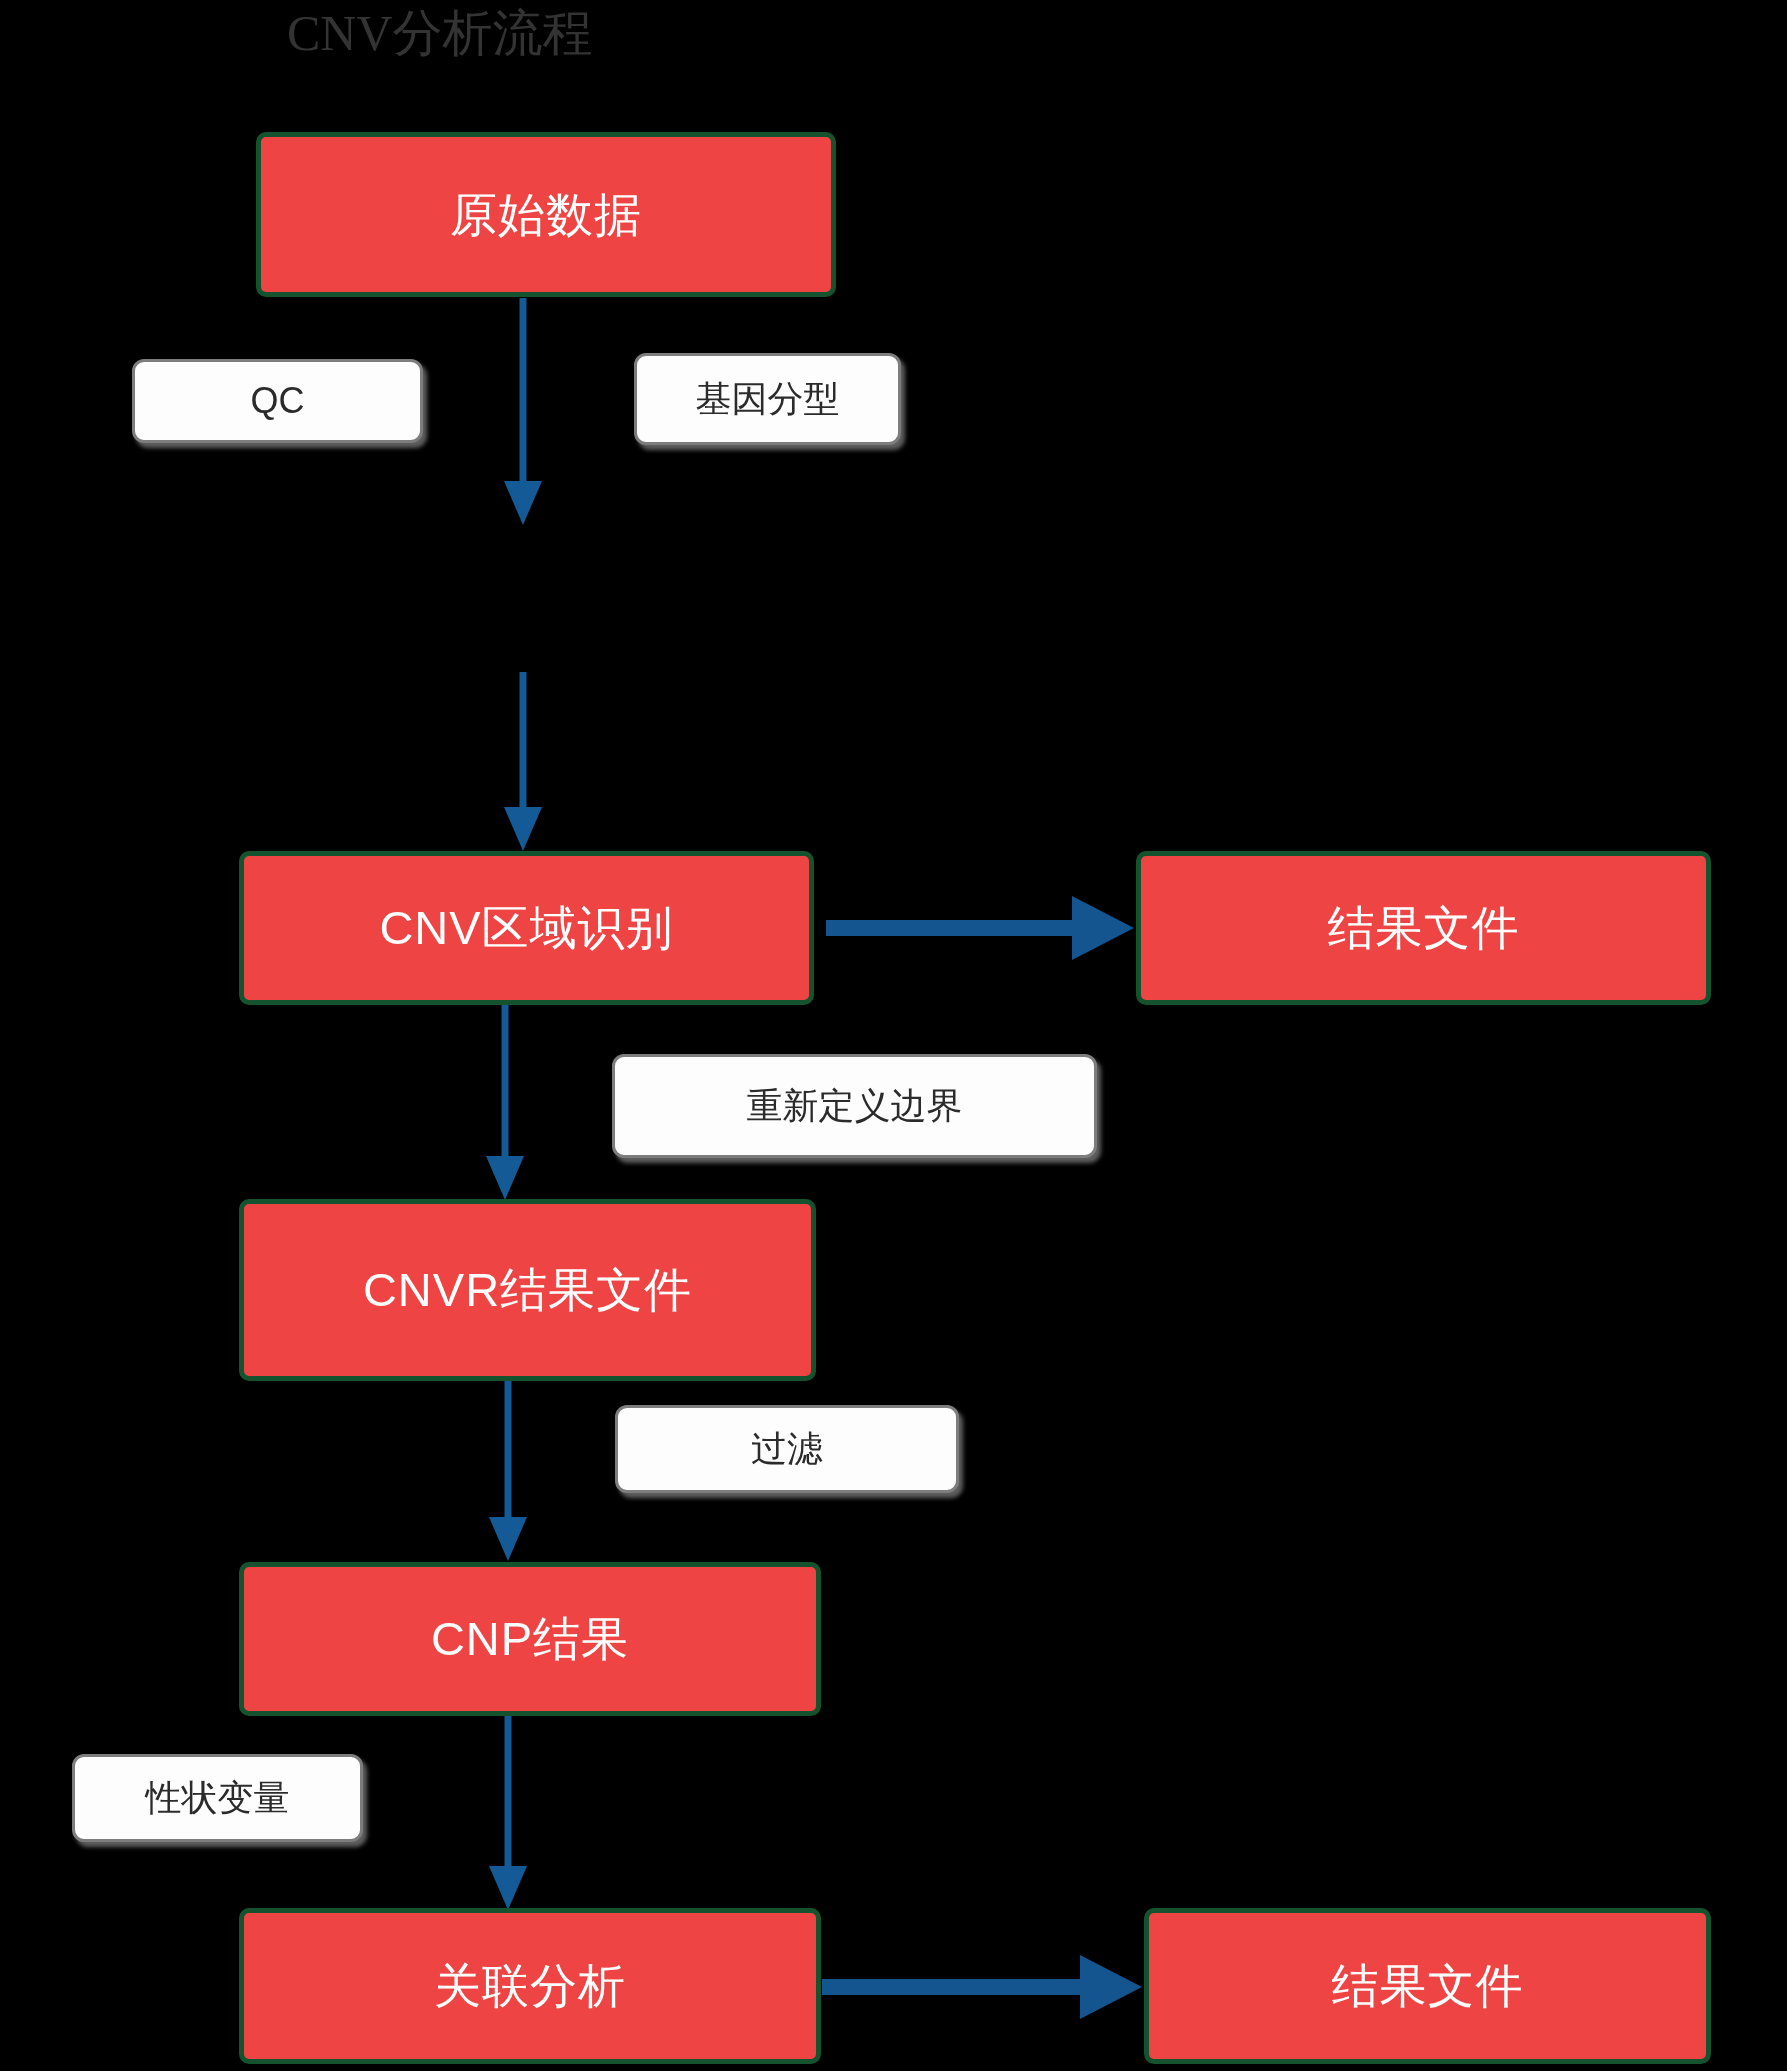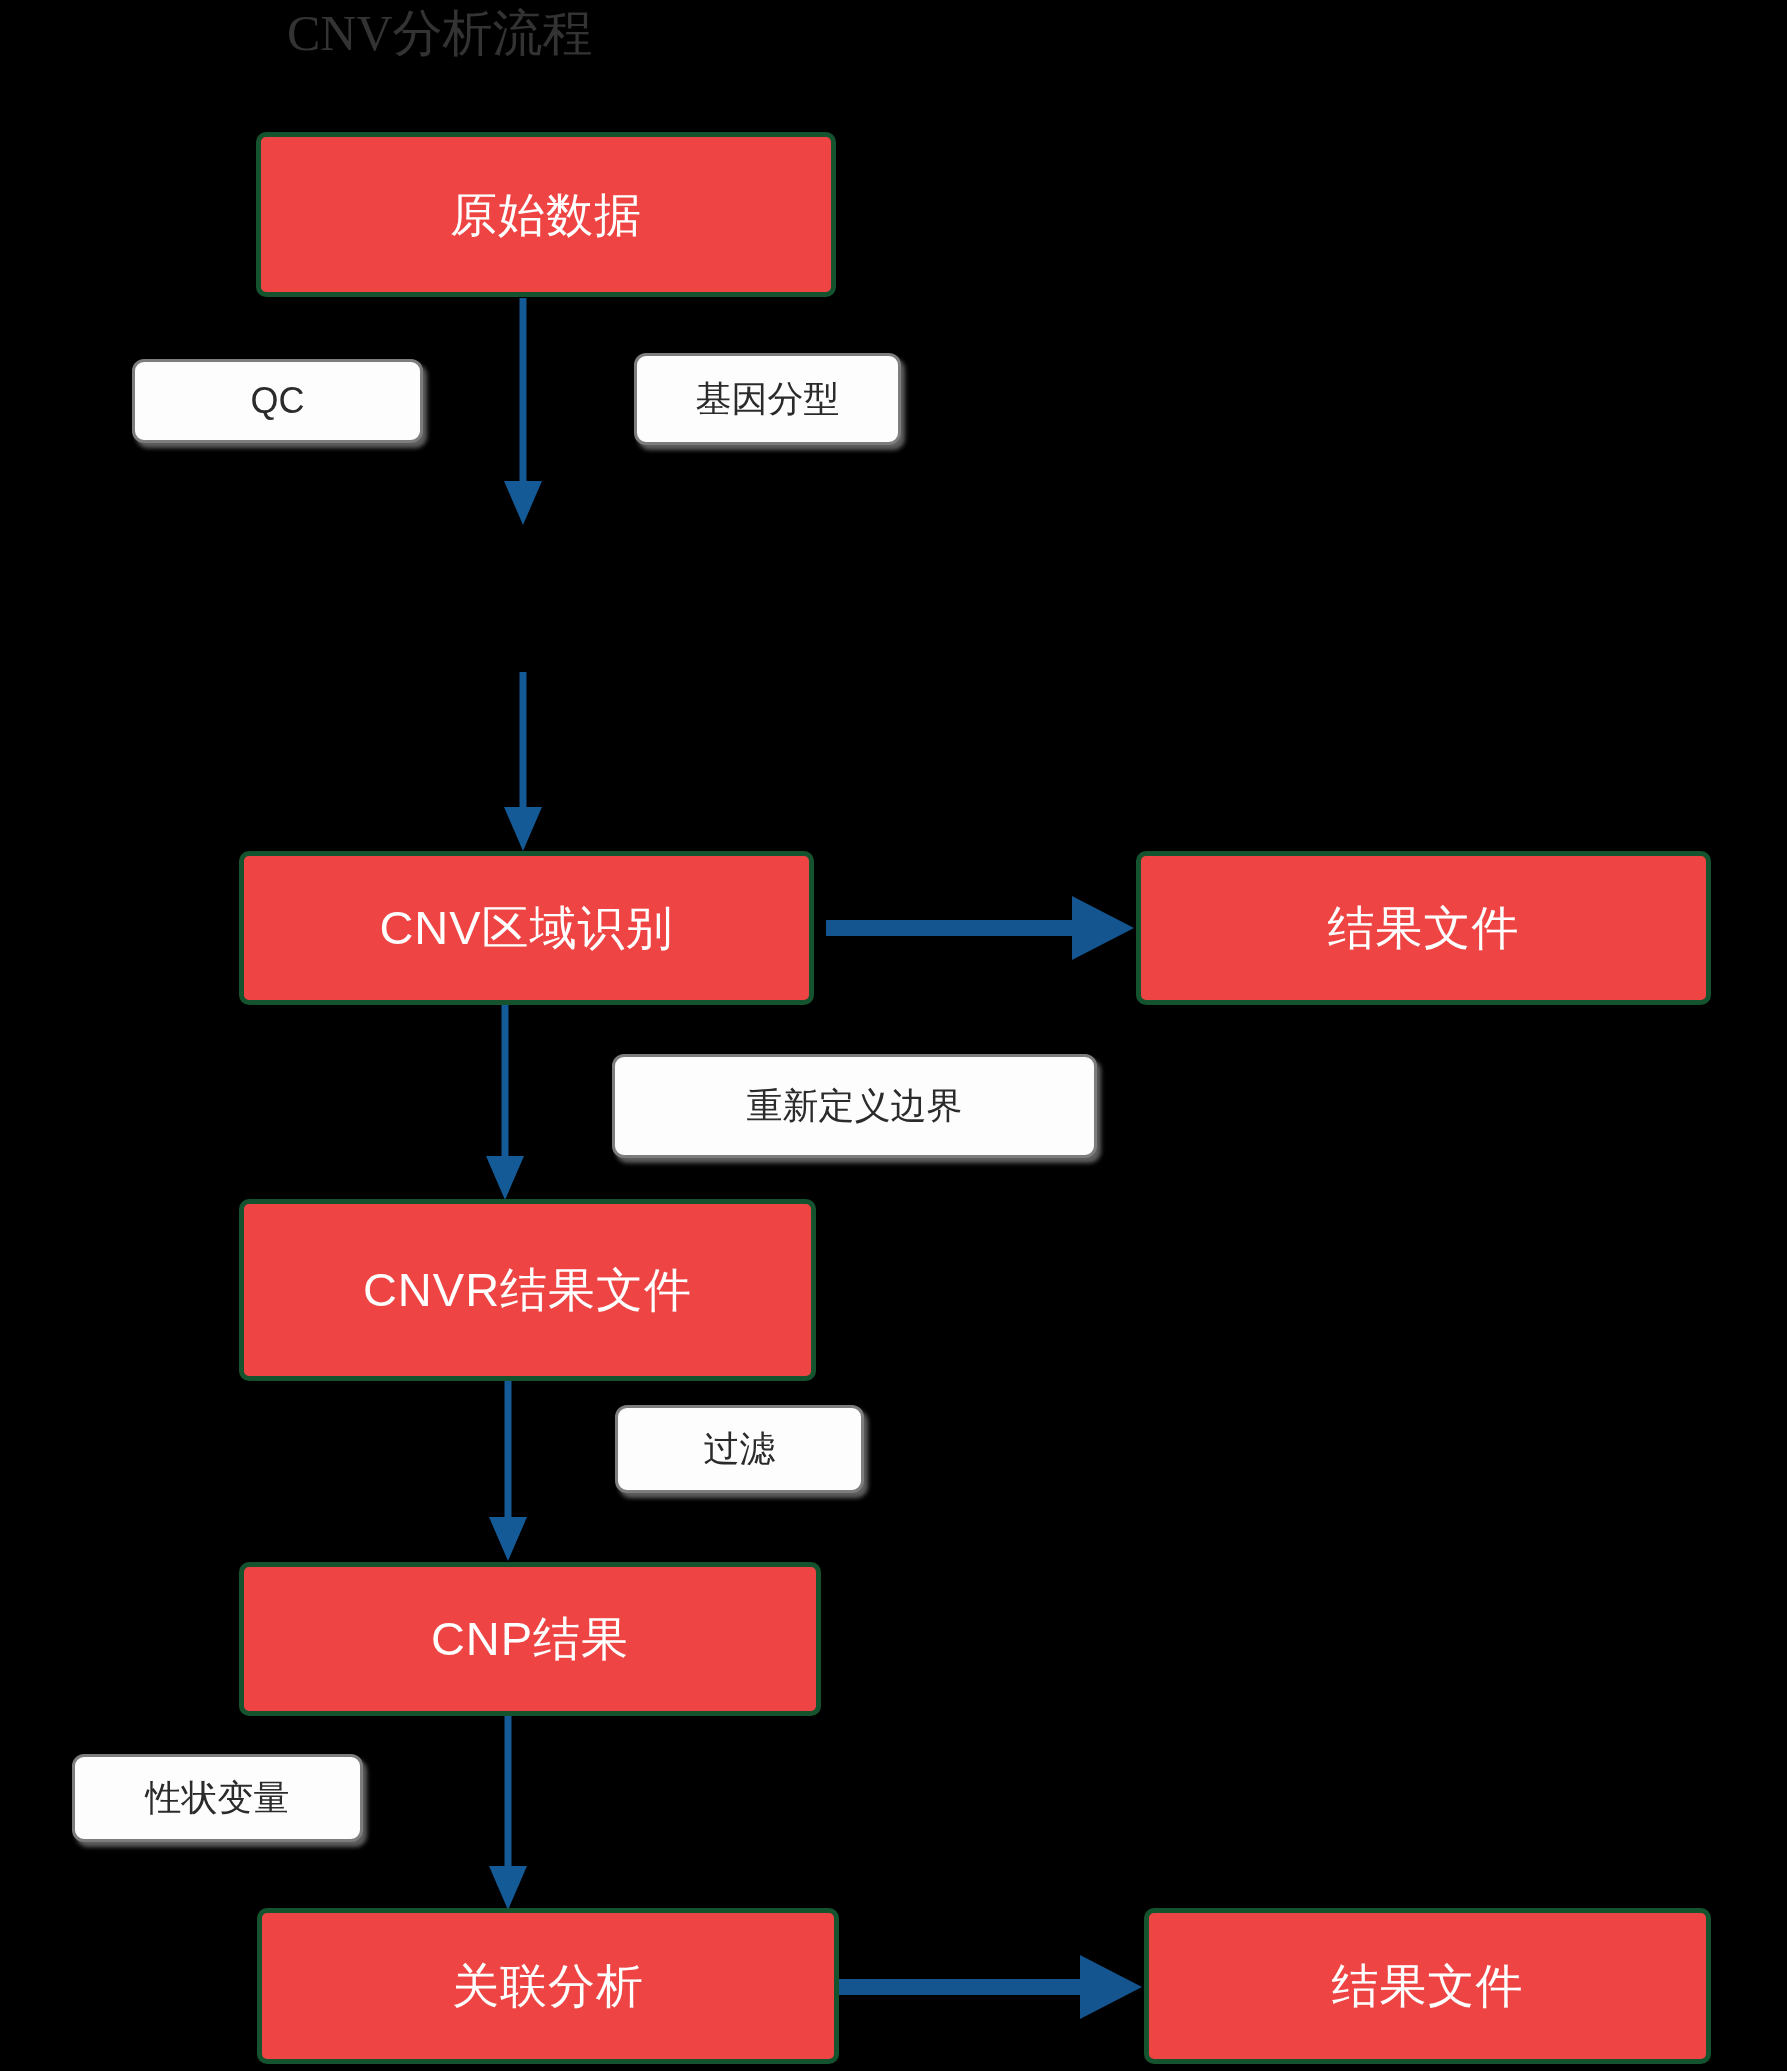--- a/index.html
+++ b/index.html
@@ -170,38 +170,38 @@
 
   <div class="node" style="left:239px; top:1199px; width:577px; height:182px;">
     <span>CNVR结果文件</span>
   </div>
 
   <div class="arrow-v" style="left:488px; top:1350px; width:40px; height:211px;">
     <div class="shaft" style="height:167px;"></div>
     <div class="head"></div>
   </div>
 
-  <div class="edge-label" style="left:615px; top:1405px; width:249px; height:88px;">
+  <div class="edge-label" style="left:615px; top:1405px; width:344px; height:88px;">
     <span>过滤</span>
   </div>
 
   <div class="node" style="left:239px; top:1562px; width:582px; height:154px;">
     <span>CNP结果</span>
   </div>
 
   <div class="arrow-v" style="left:488px; top:1716px; width:40px; height:194px;">
     <div class="shaft" style="height:150px;"></div>
     <div class="head"></div>
   </div>
 
   <div class="edge-label" style="left:72px; top:1754px; width:291px; height:88px;">
     <span>性状变量</span>
   </div>
 
-  <div class="node" style="left:239px; top:1908px; width:582px; height:156px;margin-left:18px;">
+  <div class="node" style="left:239px; top:1908px; width:582px; height:156px;">
     <span>关联分析</span>
   </div>
 
   <div class="arrow-h" style="left:822px; top:1955px; width:320px; height:64px;">
     <div class="shaft" style="width:267px;"></div>
     <div class="head"></div>
   </div>
 
   <div class="node" style="left:1144px; top:1908px; width:567px; height:156px;">
     <span>结果文件</span>

